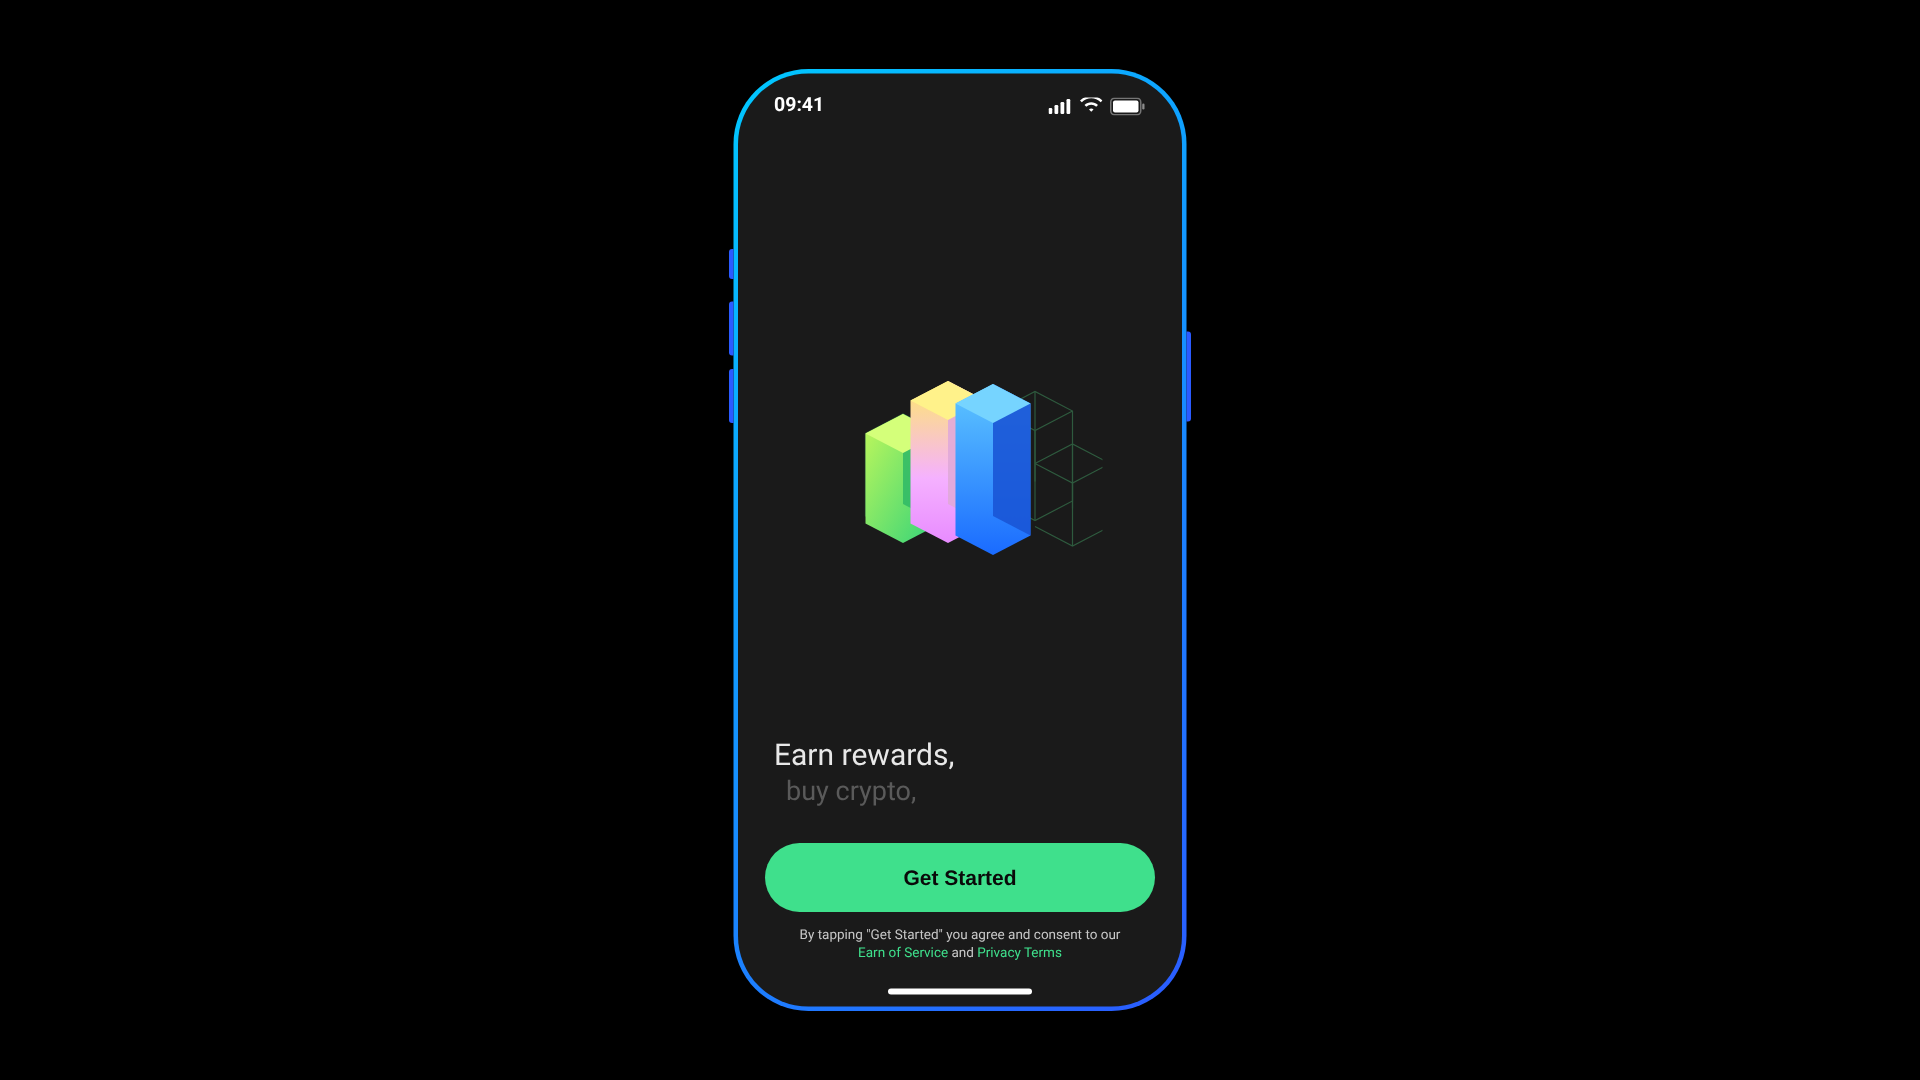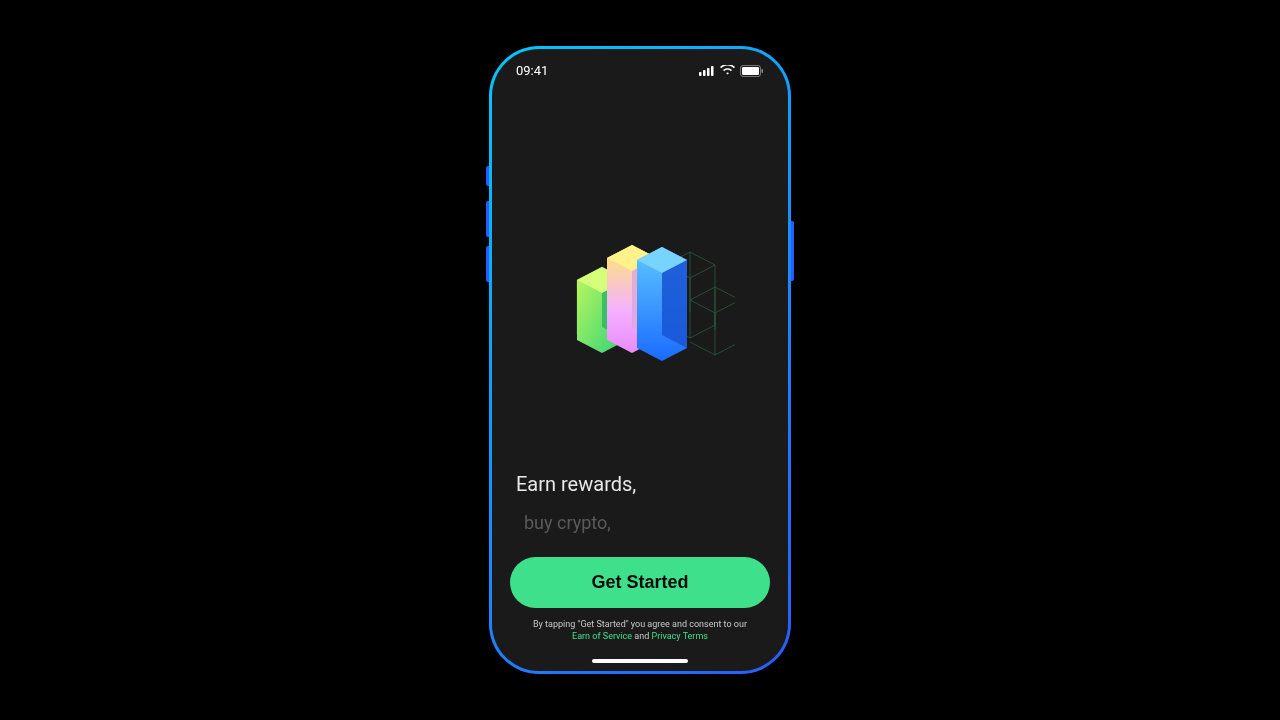--- a/index.html
+++ b/index.html
@@ -67,21 +67,21 @@
     background: #2b5bff;
     border-radius: 0 2px 2px 0;
   }
   .status-bar {
     display: flex;
     justify-content: space-between;
     align-items: center;
     padding: 14px 24px 0 24px;
     color: #fff;
     font-size: 13px;
-    font-weight: 400;
+    font-weight: 700;
   }
   .status-right {
     display: flex;
     align-items: center;
     gap: 5px;
   }
   .status-right svg { display: block; }
   .content {
     flex: 1;
     display: flex;
@@ -101,31 +101,31 @@
   }
   .headline-primary {
     color: #e8e8e8;
     font-size: 20px;
     font-weight: 400;
   }
   .headline-secondary {
     color: #5a5a5a;
     font-size: 18px;
     font-weight: 400;
-    margin-top: 16px;
+    margin-top: 2px;
     padding-left: 8px;
   }
   .cta-button {
     width: 100%;
     background: #3fe08c;
     color: #0a0a0a;
     border: none;
     border-radius: 28px;
     padding: 15px 0;
-    font-size: 18px;
+    font-size: 14px;
     font-weight: 600;
     cursor: pointer;
   }
   .legal {
     text-align: center;
     font-size: 9px;
     color: #c8c8c8;
     padding: 10px 6px 28px 6px;
     line-height: 1.4;
   }

